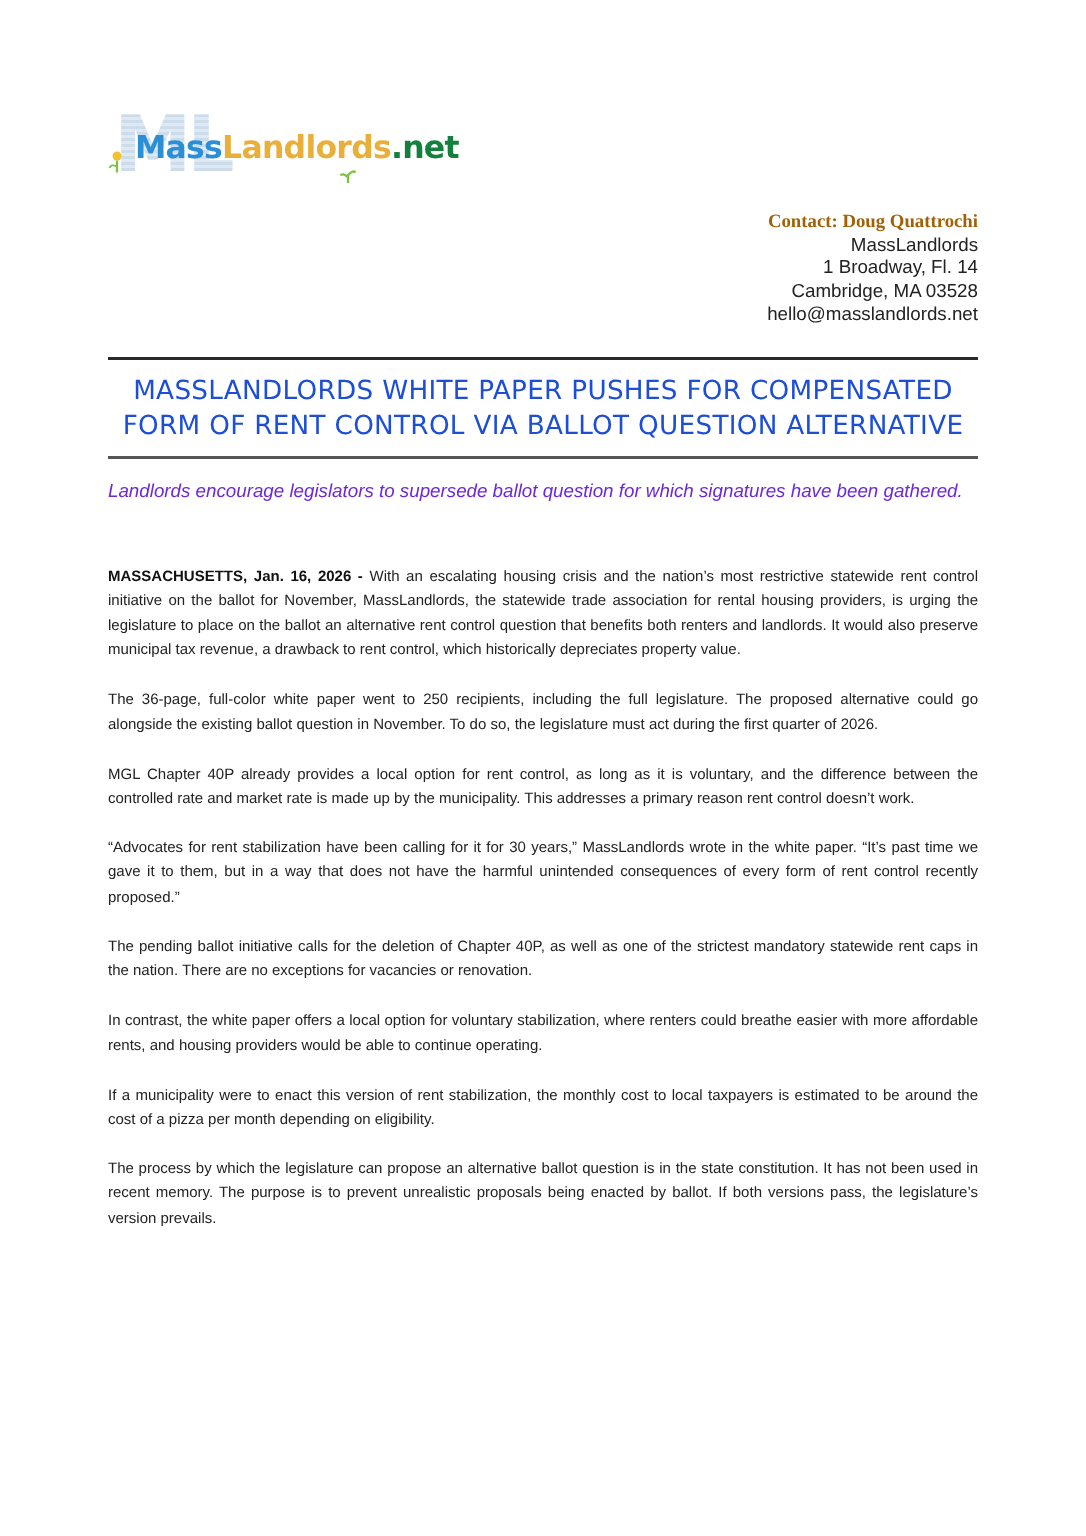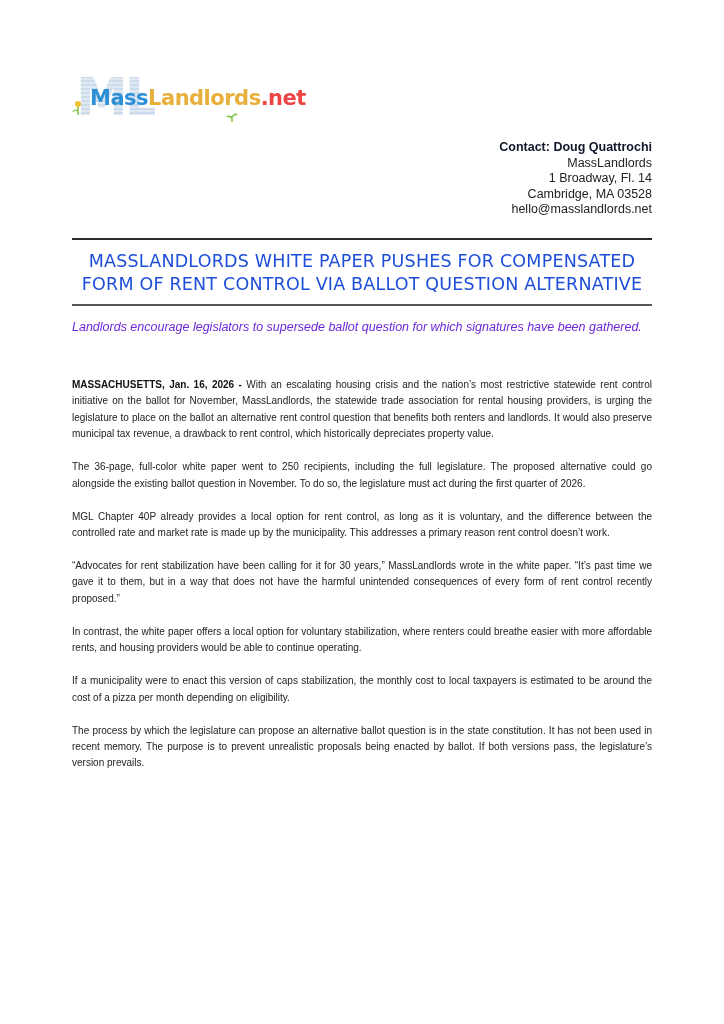--- a/index.html
+++ b/index.html
@@ -11,30 +11,30 @@
     .logo { position:absolute; left:70px; top:72px; width:220px; height:50px; }
     .logo-ml { position:absolute; left:6px; top:0; font-family:"DejaVu Sans", sans-serif;
                font-weight:bold; font-size:52px; line-height:50px; letter-spacing:-3px;
                color:#c9d9e8; opacity:0.85;
                background: repeating-linear-gradient(180deg, #c4d6e8 0 2px, #dbe6f1 2px 4px);
                -webkit-background-clip:text; background-clip:text; -webkit-text-fill-color:transparent; }
     .logo-text { position:absolute; left:20px; top:14px; font-family:"DejaVu Sans", sans-serif;
                  font-weight:bold; font-size:21px; letter-spacing:-0.5px; white-space:nowrap; }
     .logo-mass { color:#2b8fd6; }
     .logo-landlords { color:#e8b03a; }
-    .logo-net { color:#ef4444; }
+    .logo-net { color:#15803d; }
     .logo-flower { position:absolute; left:1px; top:28px; width:14px; height:16px; }
     .logo-sprout { position:absolute; left:156px; top:40px; width:12px; height:10px; }
 
     
     .press { position:absolute; left:82px; top:148px; font-weight:bold; font-size:13px; line-height:19px; color:#111; }
 
     
     .contact { position:absolute; right:72px; top:140px; text-align:right; font-size:12.5px; line-height:15.5px; color:#222; }
-    .contact .name { font-weight:bold; color:#0f172a; }
+    .contact .name { font-weight:bold; color:#a16207;font-family:Liberation Serif, serif; }
 
     
     .rule { position:absolute; left:72px; width:580px; height:2px; background:#2a2a2a; }
     .rule.top { top:238px; }
     .rule.bottom { top:304px; height:1.5px; background:#555; }
 
     
     .headline { position:absolute; left:72px; top:250px; width:580px; text-align:center;
                 font-family:"DejaVu Sans", sans-serif; font-size:17.5px; line-height:23px;
                 color:#1d4ed8; letter-spacing:0.2px; }
@@ -83,18 +83,19 @@
   </div>
   <div class="rule bottom"></div>
 
   <div class="subhead">Landlords encourage legislators to supersede ballot question for which signatures have been gathered.</div>
 
   <div class="body">
     <p><span class="dateline">MASSACHUSETTS, Jan. 16, 2026 -</span><span> With an escalating housing crisis and the nation’s most restrictive statewide rent control initiative on the ballot for November, MassLandlords, the statewide trade association for rental housing providers, is urging the legislature to place on the ballot an alternative rent control question that benefits both renters and landlords. It would also preserve municipal tax revenue, a drawback to rent control, which historically depreciates property value.</span></p>
     <p>The 36-page, full-color white paper went to 250 recipients, including the full legislature. The proposed alternative could go alongside the existing ballot question in November. To do so, the legislature must act during the first quarter of 2026.</p>
     <p>MGL Chapter 40P already provides a local option for rent control, as long as it is voluntary, and the difference between the controlled rate and market rate is made up by the municipality. This addresses a primary reason rent control doesn’t work.</p>
     <p>“Advocates for rent stabilization have been calling for it for 30 years,” MassLandlords wrote in the white paper. “It’s past time we gave it to them, but in a way that does not have the harmful unintended consequences of every form of rent control recently proposed.”</p>
+    <p>The pending ballot initiative calls for the deletion of Chapter 40P, as well as one of the strictest mandatory statewide rent caps in the nation. There are no exceptions for vacancies or renovation.</p>
     <p>In contrast, the white paper offers a local option for voluntary stabilization, where renters could breathe easier with more affordable rents, and housing providers would be able to continue operating.</p>
-    <p>If a municipality were to enact this version of caps stabilization, the monthly cost to local taxpayers is estimated to be around the cost of a pizza per month depending on eligibility.</p>
+    <p>If a municipality were to enact this version of rent stabilization, the monthly cost to local taxpayers is estimated to be around the cost of a pizza per month depending on eligibility.</p>
     <p>The process by which the legislature can propose an alternative ballot question is in the state constitution. It has not been used in recent memory. The purpose is to prevent unrealistic proposals being enacted by ballot. If both versions pass, the legislature’s version prevails.</p>
   </div>
 
 </div>
 
 </body></html>

